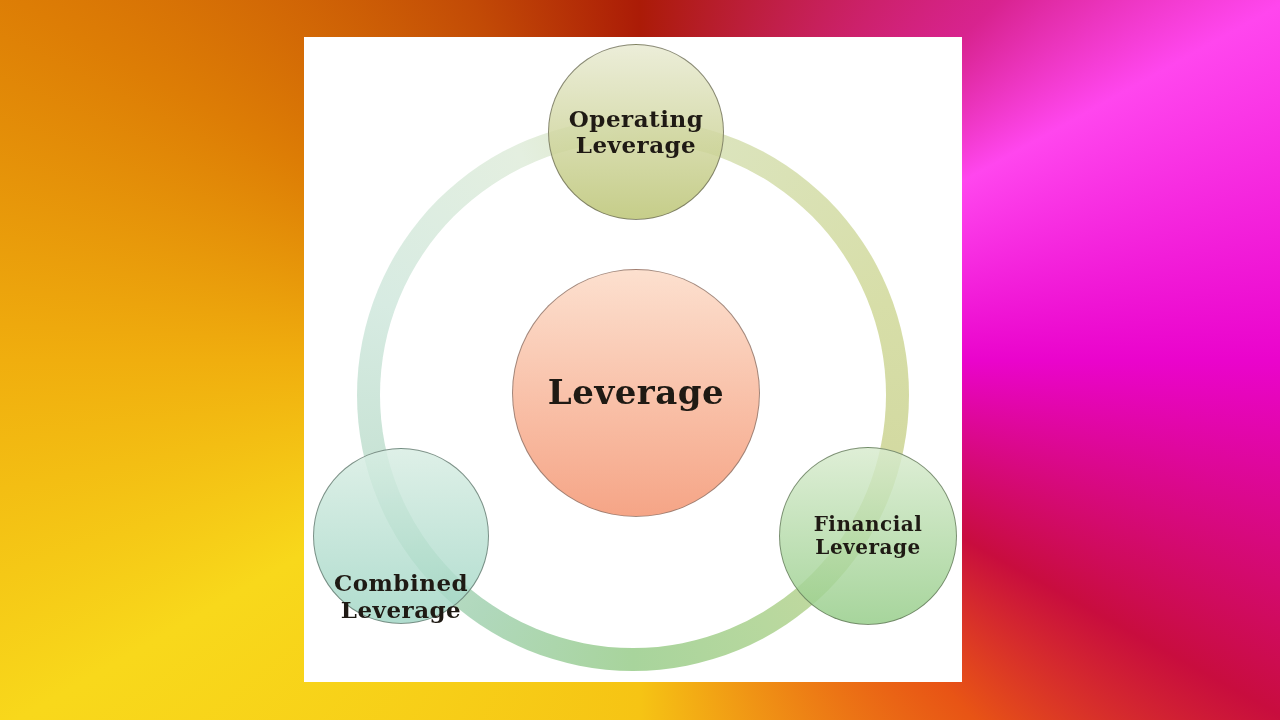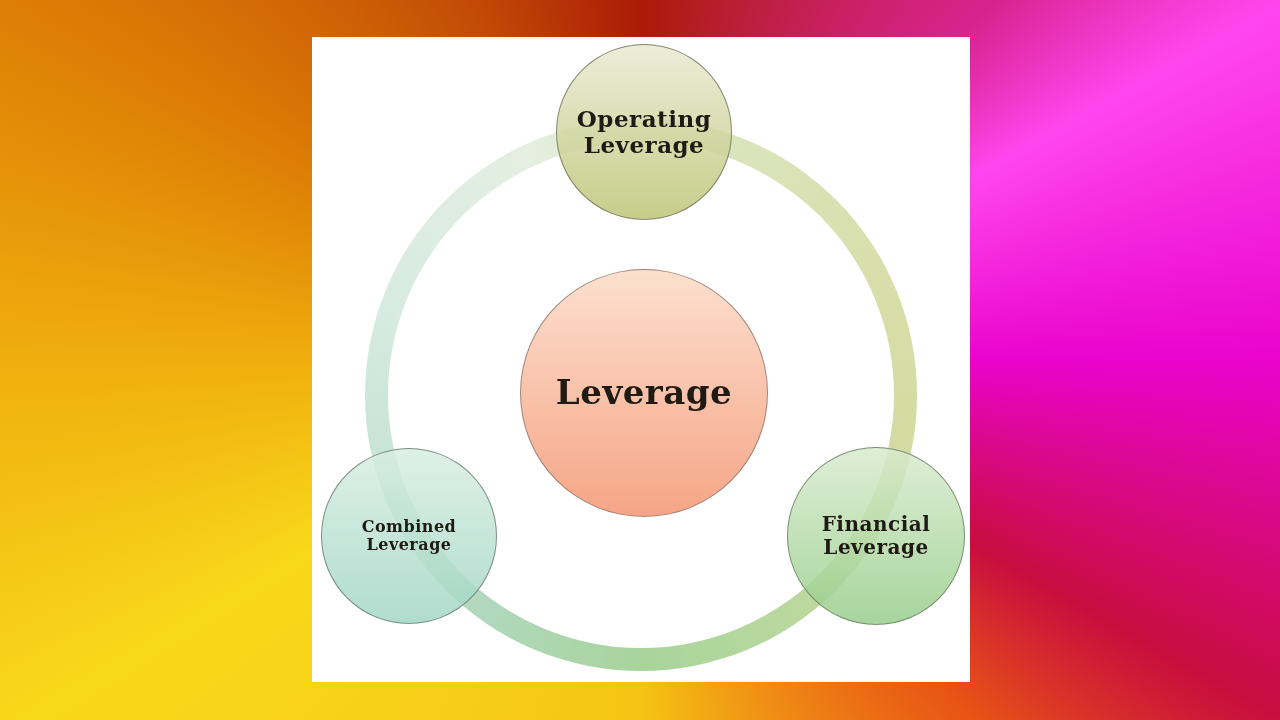--- a/index.html
+++ b/index.html
@@ -17,21 +17,21 @@
       #c80d3e 119deg,
       #e85415 137deg,
       #f6c414 180deg,
       #f8d81b 240deg,
       #f0ae0e 270deg,
       #dd7d05 300deg,
       #c24a06 335deg,
       #ab1b07 360deg);
   }
   .panel {
-    position: absolute; left: 312px; top: 37px; width: 658px; height: 645px;
+    position: absolute; left: 304px; top: 37px; width: 658px; height: 645px;
     background: #ffffff;
   }
   
   .ring-disc {
     position: absolute; left: 53px; top: 82px; width: 552px; height: 552px;
     border-radius: 50%;
     background: conic-gradient(from 0deg at 50% 50%,
       #dde6c4 0deg,
       #d7dea8 70deg,
       #d2d9a0 110deg,
@@ -60,21 +60,22 @@
   .node-top {
     left: 244px; top: 7px; width: 174px; height: 174px;
     background: linear-gradient(180deg, rgba(232,234,209,0.84), rgba(187,196,115,0.84));
     border: 1.5px solid rgba(106,106,85,0.75);
     font-size: 23px;
   }
   .node-left {
     left: 9px; top: 411px; width: 174px; height: 174px;
     background: linear-gradient(180deg, rgba(216,237,227,0.84), rgba(161,214,197,0.84));
     border: 1.5px solid rgba(95,115,105,0.75);
-    font-size: 16px;
+    font-size: 23px;
+    align-items: flex-end;
   }
   .node-right {
     left: 475px; top: 410px; width: 176px; height: 176px;
     background: linear-gradient(180deg, rgba(216,235,206,0.84), rgba(150,205,137,0.84));
     border: 1.5px solid rgba(95,115,85,0.75);
     font-size: 20px;
   }
   .node-center {
     left: 208px; top: 232px; width: 246px; height: 246px;
     background: linear-gradient(180deg, rgba(252,222,204,0.95), rgba(245,160,128,0.95));

